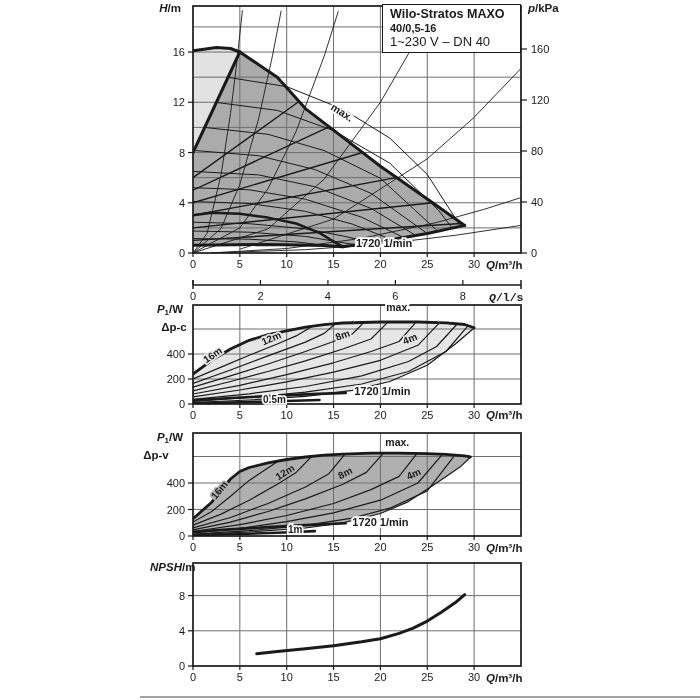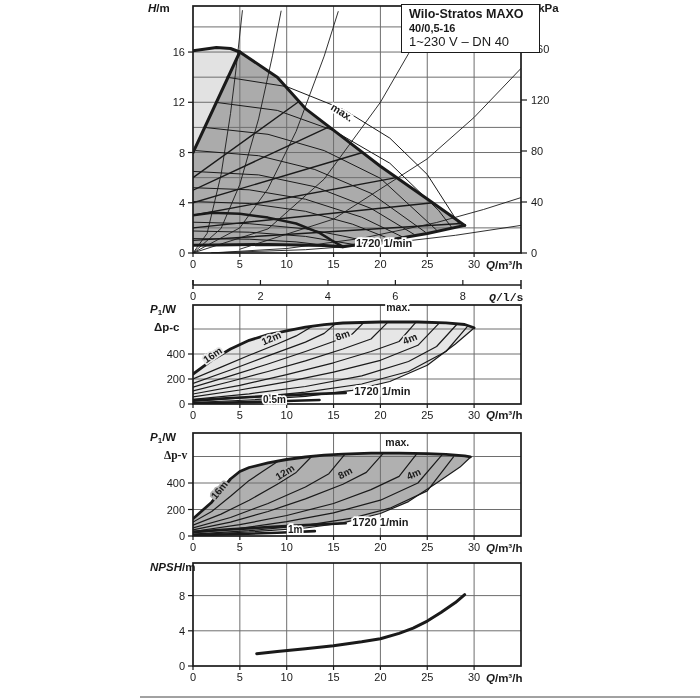--- a/index.html
+++ b/index.html
@@ -2,23 +2,23 @@
 <html><head>
 <meta charset="utf-8">
 <style>
   html,body{margin:0;padding:0;background:#fff;}
   .stage{position:relative;width:700px;height:700px;background:#fff;overflow:hidden;
          font-family:"Liberation Sans",sans-serif;color:#1a1a1a;}
   svg{position:absolute;left:0;top:0;}
   .lbl{position:absolute;font-weight:bold;font-size:11.5px;white-space:nowrap;color:#1a1a1a;}
   .lbl .i{font-style:italic;}
   .lbl sub{font-size:8px;vertical-align:-2px;}
-  .ra{text-align:left;}
+  .ra{text-align:center;}
   .tbox{position:absolute;left:382px;top:4px;width:139px;height:49px;box-sizing:border-box;
-        border:1.7px solid #1a1a1a;background:#fff;padding:2px 0 0 7px;z-index:6;margin-left:19px;}
+        border:1.7px solid #1a1a1a;background:#fff;padding:2px 0 0 7px;z-index:6;}
   .tbox .t1{font-weight:bold;font-size:12.5px;line-height:14px;}
   .tbox .t2{font-weight:bold;font-size:11px;line-height:14px;}
   .tbox .t3{font-size:13px;line-height:12px;margin-top:1px;}
   text{font-family:"Liberation Sans",sans-serif;}
 </style>
 </head>
 <body>
 
 <div class="stage">
 
@@ -293,19 +293,19 @@
   <div class="lbl" style="left:528px;top:2px;"><span class="i">p</span><span>/kPa</span></div>
 
   <div class="lbl" style="left:486px;top:259px;"><span class="i">Q</span><span>/m³/h</span></div>
   <div class="lbl" style="left:489px;top:291px;font-family:Liberation Mono, monospace;"><span class="i">Q</span><span>/l/s</span></div>
 
   <div class="lbl ra" style="left:150px;top:303px;width:40px;"><span class="i">P</span><sub>1</sub><span>/W</span></div>
   <div class="lbl ra" style="left:154px;top:321px;width:40px;"><span>Δp-c</span></div>
   <div class="lbl" style="left:486px;top:409px;"><span class="i">Q</span><span>/m³/h</span></div>
 
   <div class="lbl ra" style="left:150px;top:431px;width:40px;"><span class="i">P</span><sub>1</sub><span>/W</span></div>
-  <div class="lbl ra" style="left:164px;top:449px;width:40px;font-family:Liberation Serif, serif;"><span>Δp-v</span></div>
+  <div class="lbl ra" style="left:136px;top:449px;width:40px;"><span>Δp-v</span></div>
   <div class="lbl" style="left:486px;top:542px;"><span class="i">Q</span><span>/m³/h</span></div>
 
   <div class="lbl" style="left:150px;top:561px;"><span class="i">NPSH</span><span>/m</span></div>
   <div class="lbl" style="left:486px;top:672px;"><span class="i">Q</span><span>/m³/h</span></div>
 
 </div>
 
 </body></html>

